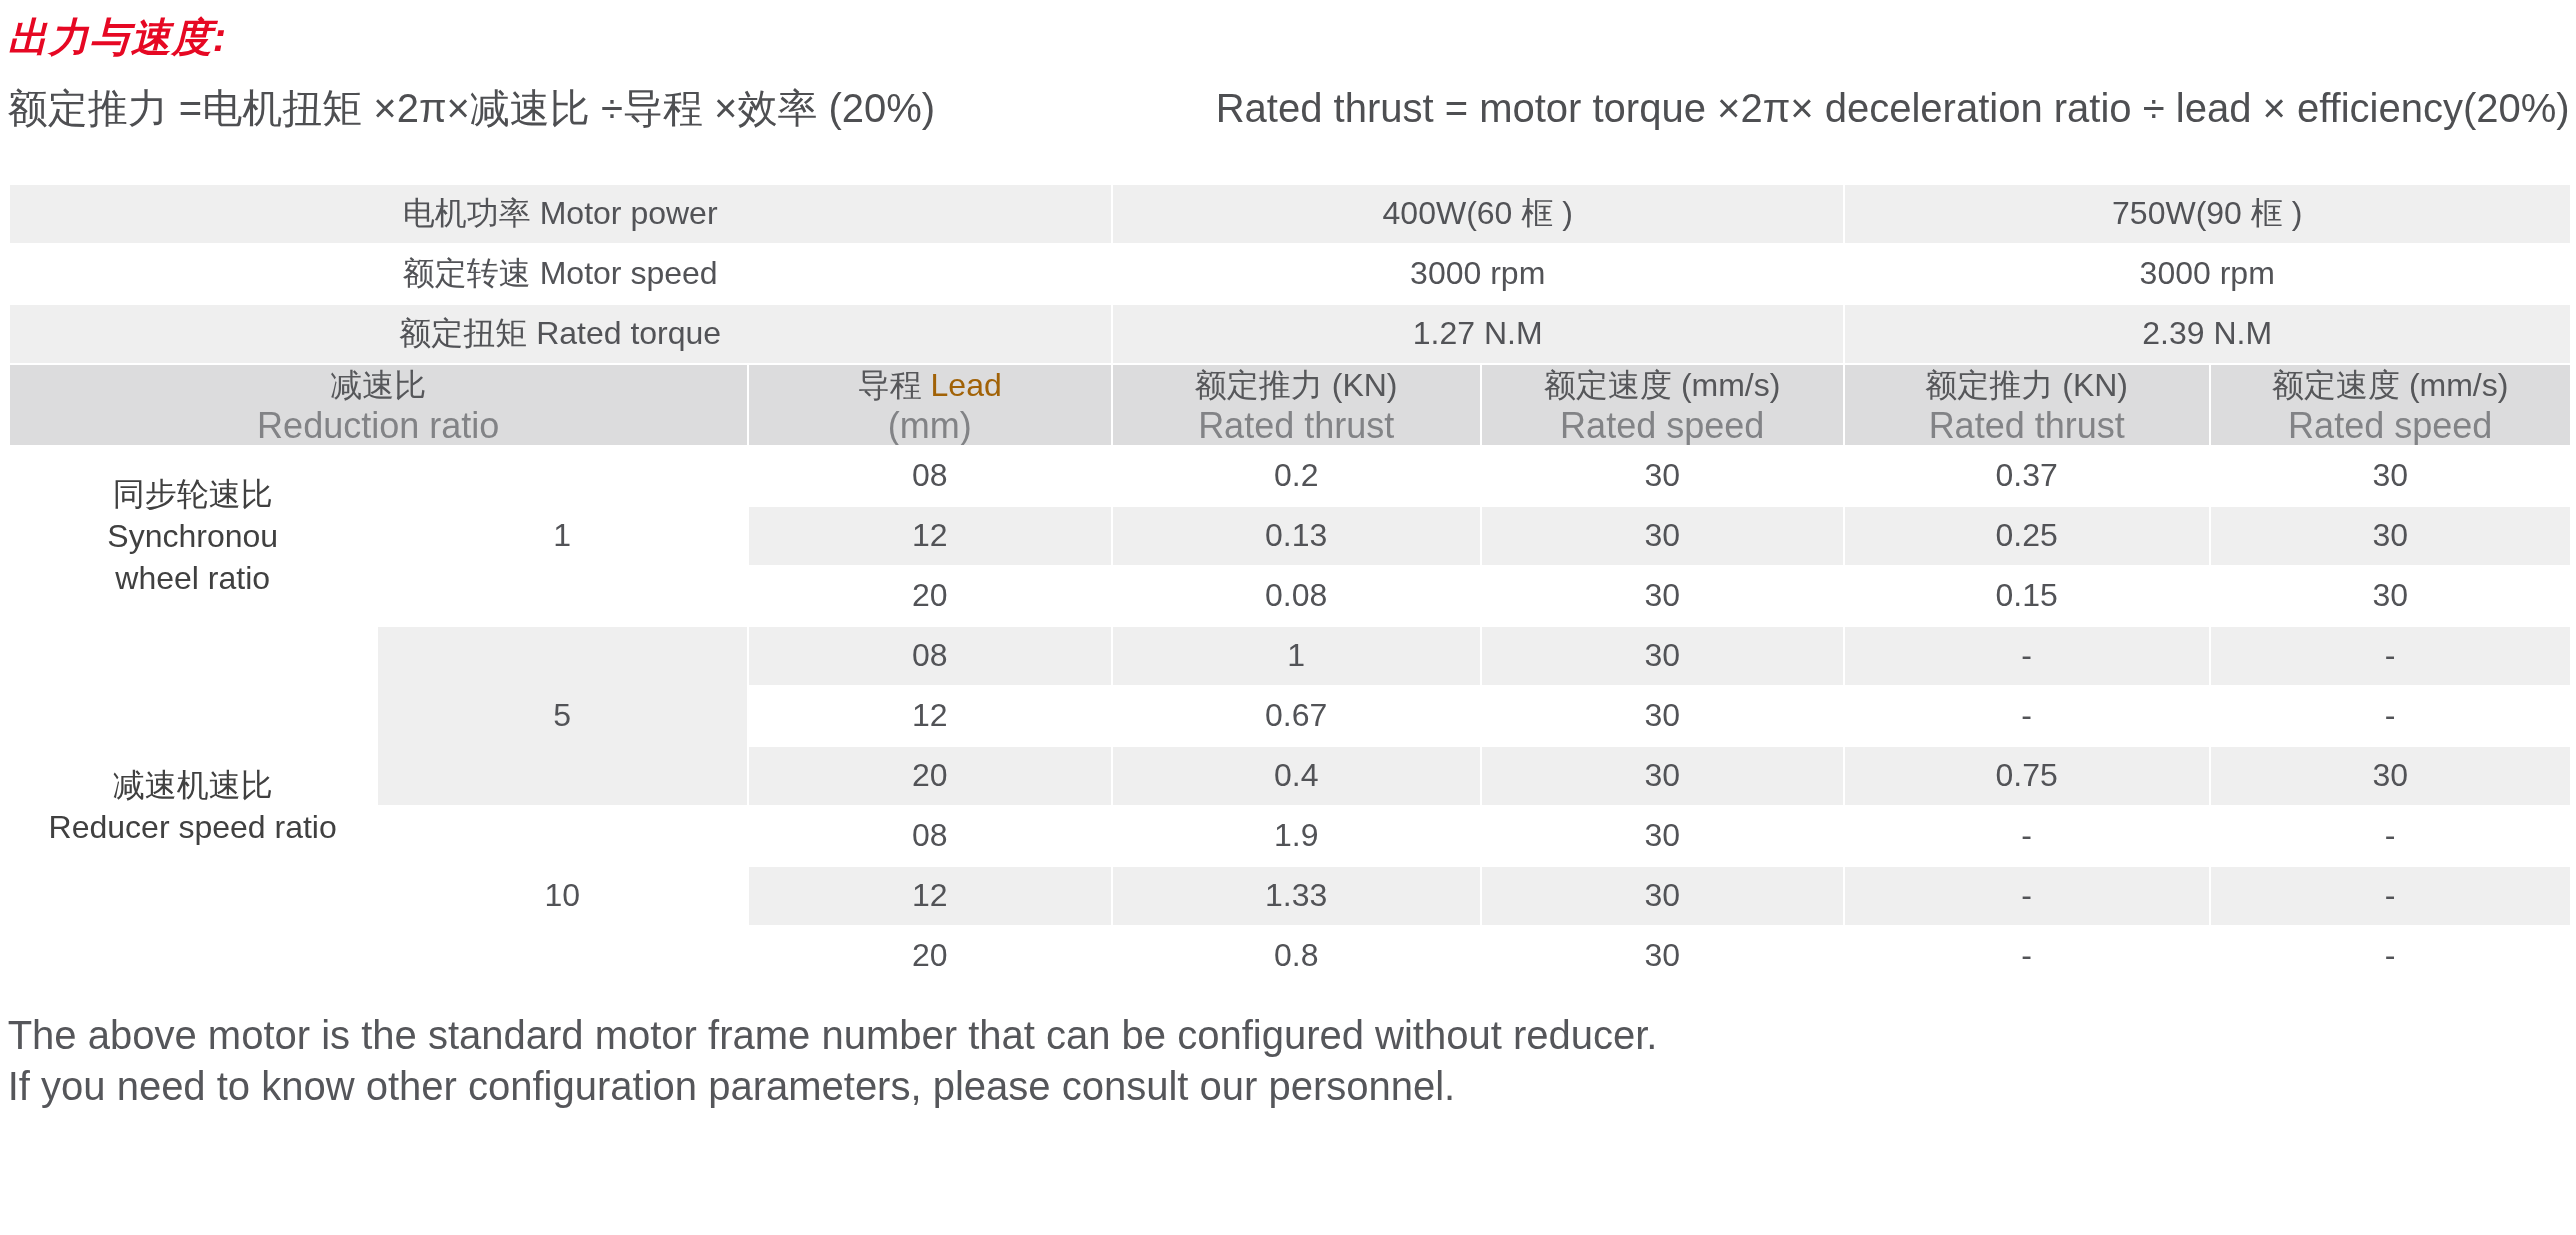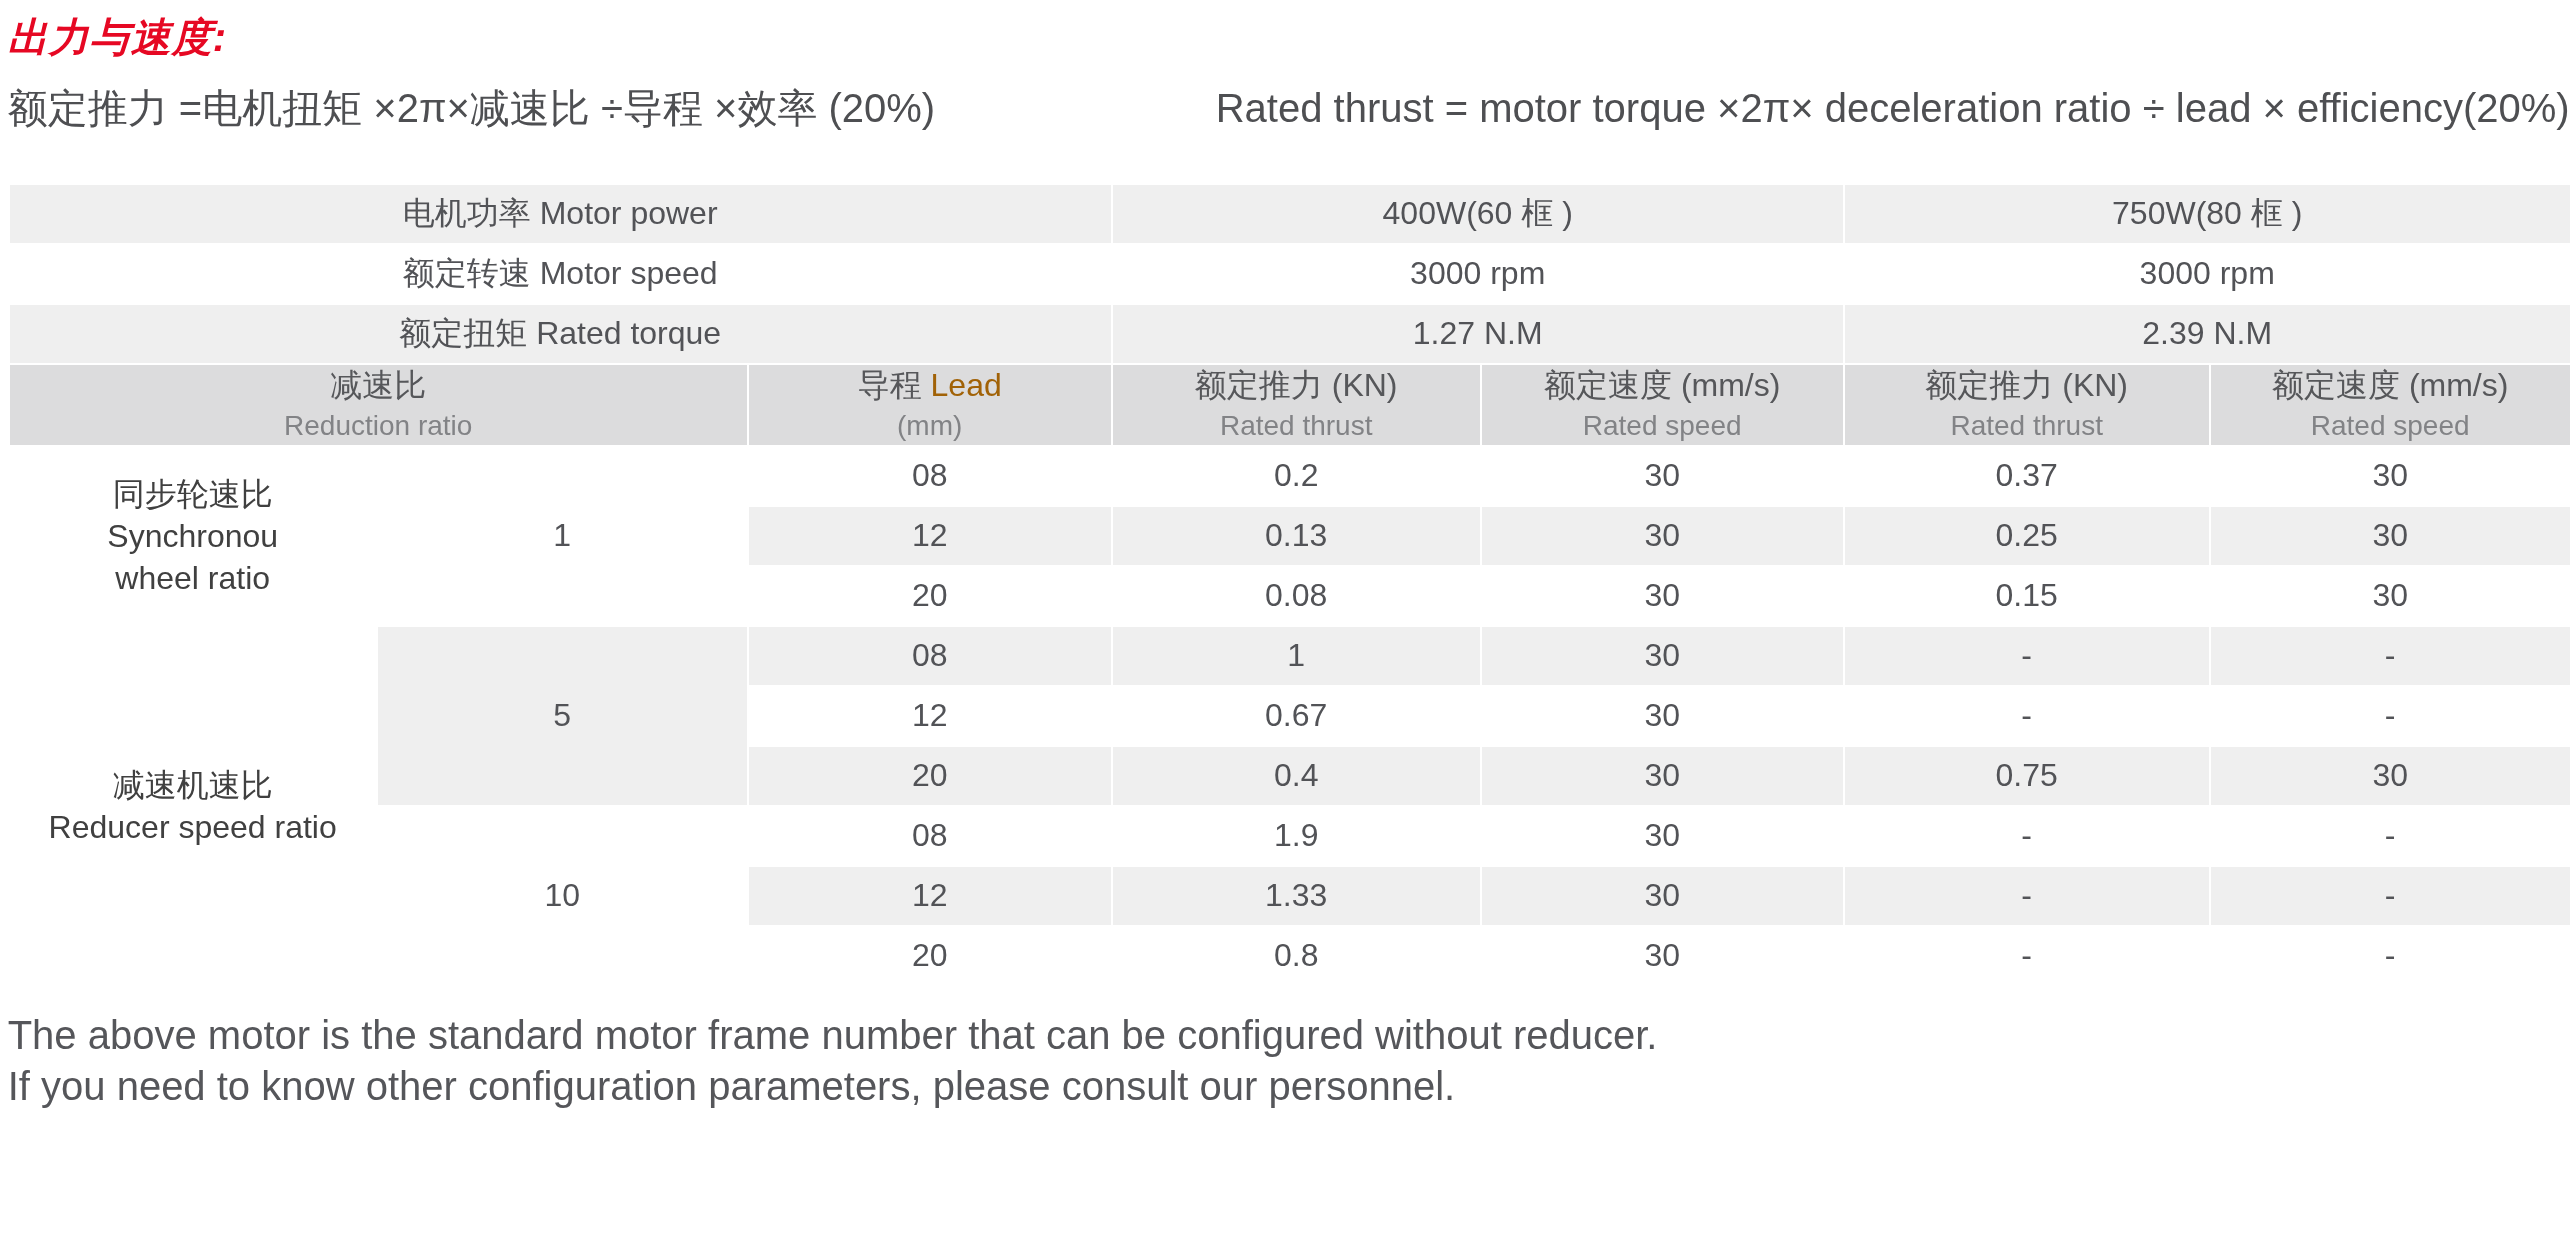--- a/index.html
+++ b/index.html
@@ -48,21 +48,21 @@
     text-align: center;
     vertical-align: middle;
     height: 58px;
     padding: 0;
     overflow: hidden;
   }
   td.g  { background: #efefef; }
   td.w  { background: #ffffff; }
   td.hd { background: #dcdcdd; height: 108px; }
   .hd .cn  { display: block; font-size: 32px; color: #56575a; line-height: 41px; }
-  .hd .sub { display: block; font-size: 28px; color: #828386; line-height: 39px; }
+  .hd .sub { display: block; font-size: 36px; color: #828386; line-height: 39px; }
   .hd .sub-inline { color: #a16207; }
   .sec-label .ln  { display: block; line-height: 42px; color: #404040; }
   .hairline-b { border-bottom: 1.9px solid #dedede !important; }
   .notes {
     width: 2562px;
     color: #55565a;
   }
   .note-cn {
     margin-top: 42px;
     font-size: 38px;
@@ -95,21 +95,21 @@
       <col style="width:369px">
         <col style="width:363px">
         <col style="width:366px">
         <col style="width:361px">
     </colgroup>
 
     <tbody>
         <tr>
       <td colspan="3" class="g">电机功率 Motor power</td>
       <td colspan="2" class="g">400W(60 框 )</td>
-      <td colspan="2" class="g">750W(80 框 )</td>
+      <td colspan="2" class="g">750W(90 框 )</td>
     </tr>
     <tr>
       <td colspan="3" class="w">额定转速 Motor speed</td>
       <td colspan="2" class="w">3000 rpm</td>
       <td colspan="2" class="w">3000 rpm</td>
     </tr>
     <tr>
       <td colspan="3" class="g">额定扭矩 Rated torque</td>
       <td colspan="2" class="g">1.27 N.M</td>
       <td colspan="2" class="g">2.39 N.M</td>

